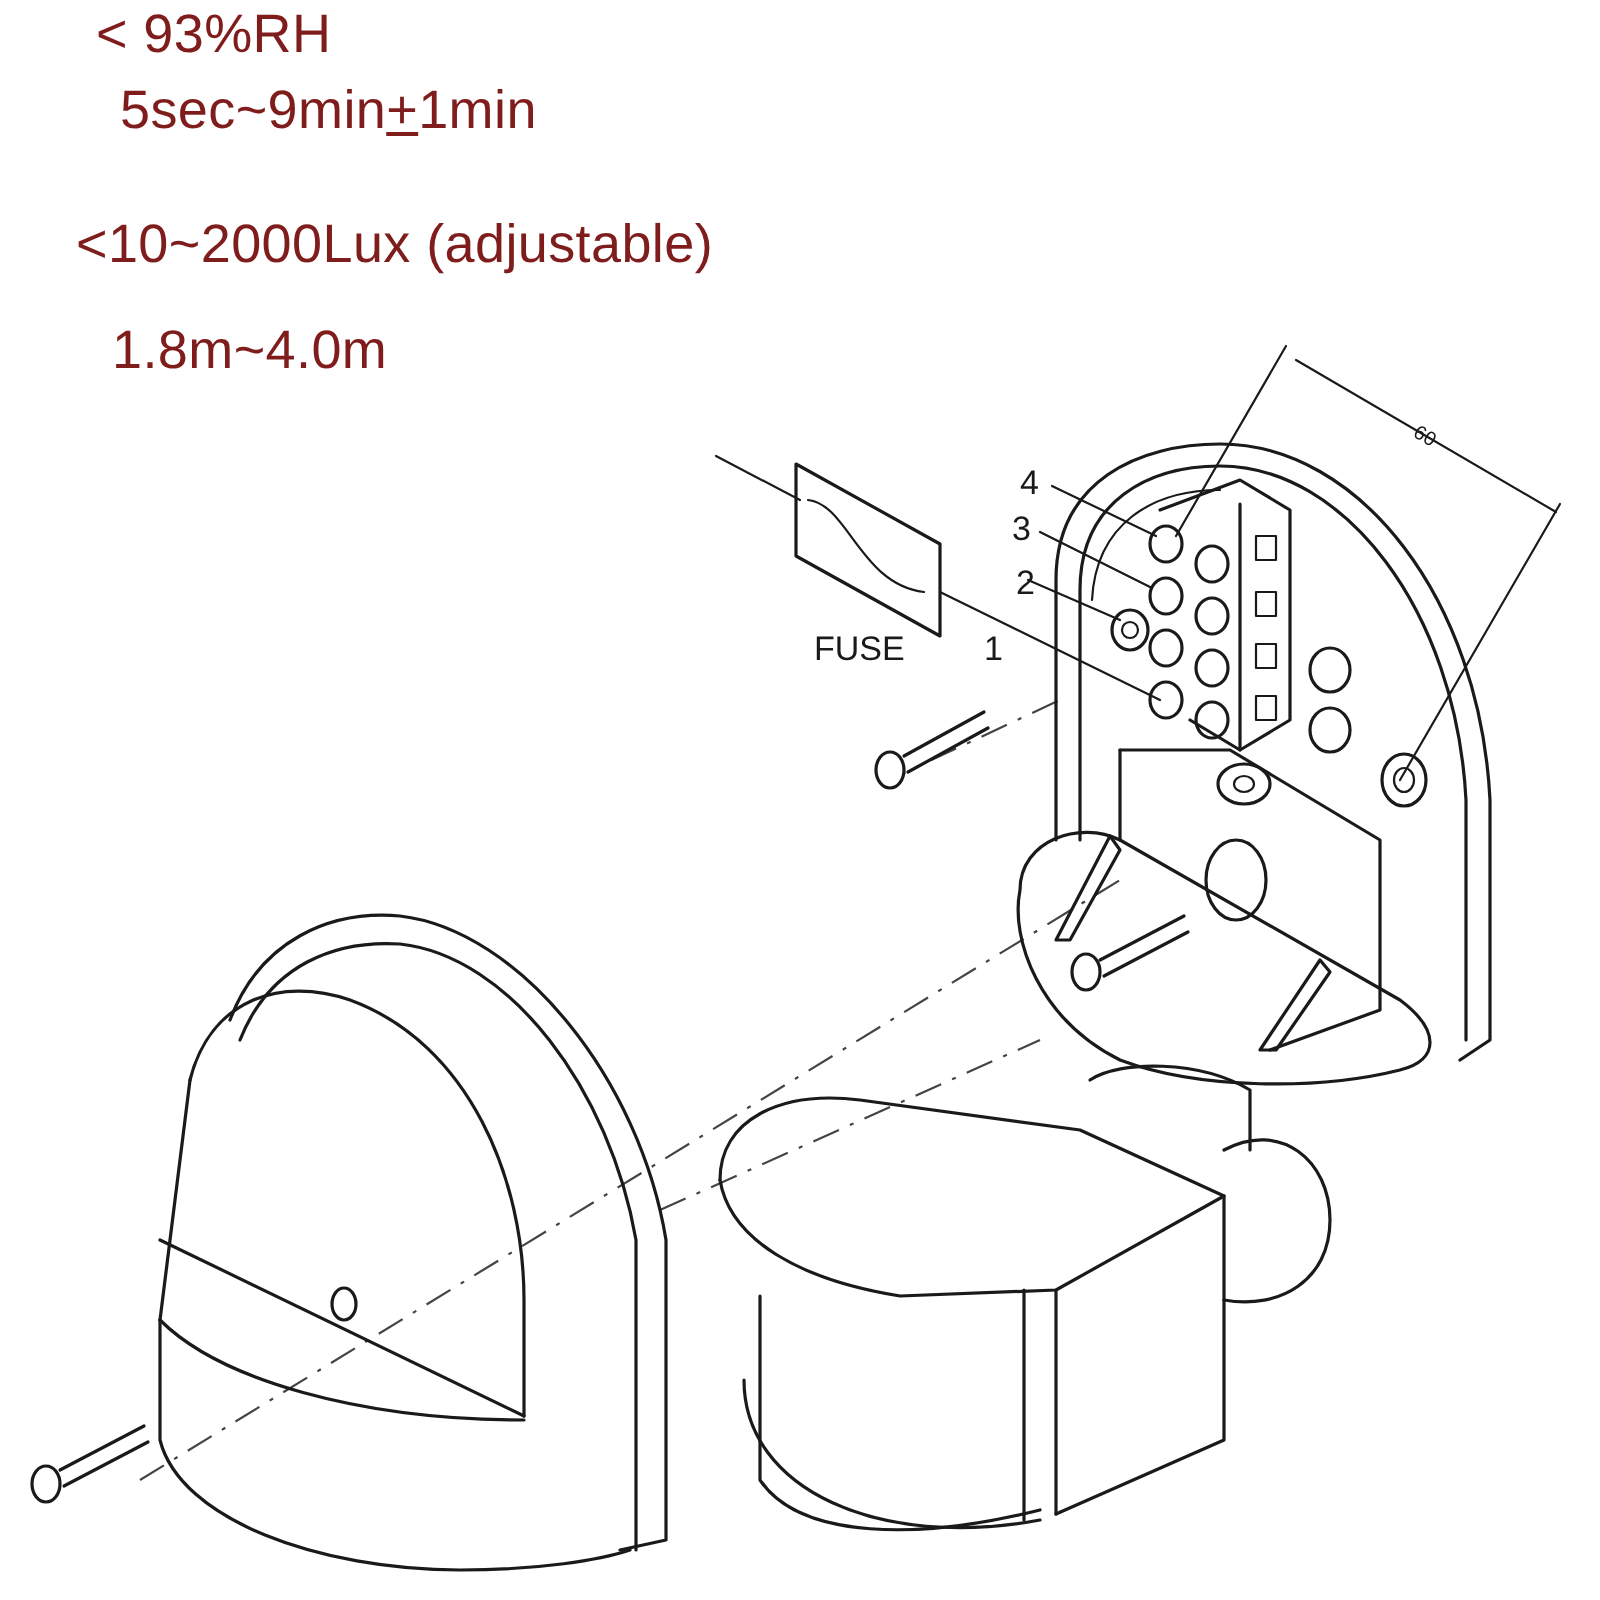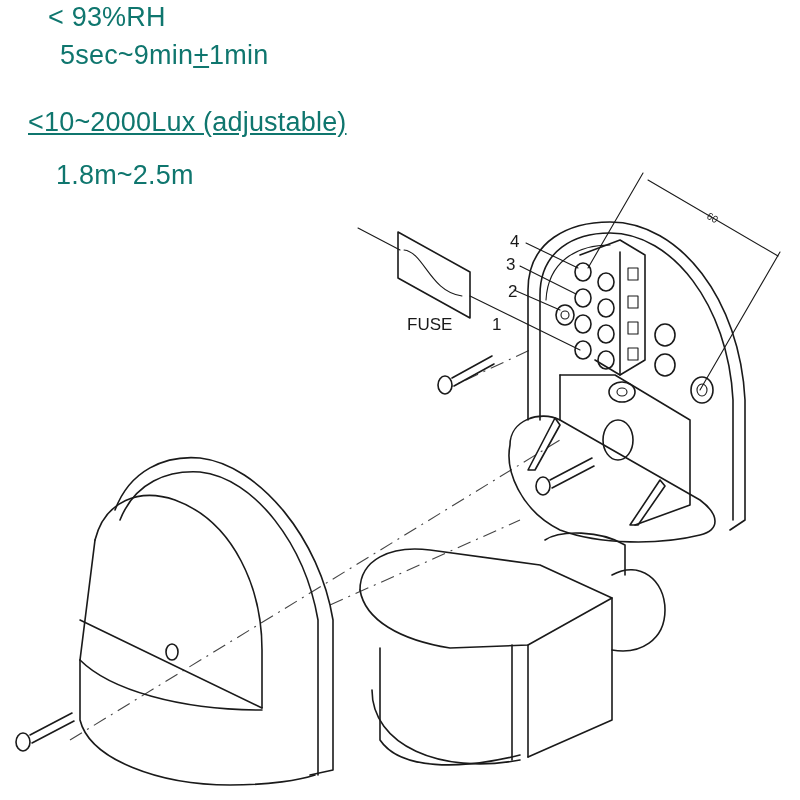--- a/index.html
+++ b/index.html
@@ -1,35 +1,35 @@
 <!DOCTYPE html>
 <html><head>
 <meta charset="utf-8">
 <style>
   html, body { margin: 0; padding: 0; }
   body { width: 800px; height: 800px; background: #ffffff; position: relative; overflow: hidden; font-family: "Liberation Sans", sans-serif; color: #111; }
-  .spec { position: absolute; font-size: 27px; letter-spacing: 0.2px; color: #0f766e; white-space: nowrap; }
+  .spec { position: absolute; font-size: 27px; letter-spacing: 0.2px; color: #7f1d1d; white-space: nowrap; }
   .pm { text-decoration: underline; }
   svg.drawing { position: absolute; left: 0; top: 0; width: 800px; height: 800px; }
   .ln { fill: none; stroke: #1a1a1a; stroke-width: 1.6; stroke-linecap: round; stroke-linejoin: round; }
   .thin { stroke-width: 1.1; }
   .dash { fill: none; stroke: #444; stroke-width: 1.1; stroke-dasharray: 14 6 2 6; }
   .lbl { font-family: "Liberation Sans", sans-serif; font-size: 17px; fill: #1a1a1a; }
   .dim { font-family: "Liberation Sans", sans-serif; font-size: 10px; fill: #1a1a1a; }
   .fill-w { fill: #fff; }
 </style>
 </head>
 <body>
 
 <div class="spec" style="left:48px; top:2px;">&lt; 93%RH</div>
 <div class="spec" style="left:60px; top:40px;">
   <span>5sec~9min</span><span class="pm">+</span><span>1min</span>
 </div>
-<div class="spec" style="left:28px; top:107px;text-decoration:underline;">&lt;10~2000Lux (adjustable)</div>
-<div class="spec" style="left:56px; top:160px;">1.8m~2.5m</div>
+<div class="spec" style="left:38px; top:107px;">&lt;10~2000Lux (adjustable)</div>
+<div class="spec" style="left:56px; top:160px;">1.8m~4.0m</div>
 
 <svg class="drawing" viewBox="0 0 800 800">
 
   <path class="dash" d="M70 740 L560 440"></path>
   <path class="dash" d="M440 392 L530 350"></path>
   <path class="dash" d="M330 605 L520 520"></path>
 
   <g>
     <path class="ln thin" d="M358 228 L400 250"></path>
     <path class="ln" d="M398 232 L470 272 L470 318 L398 278 Z"></path>

